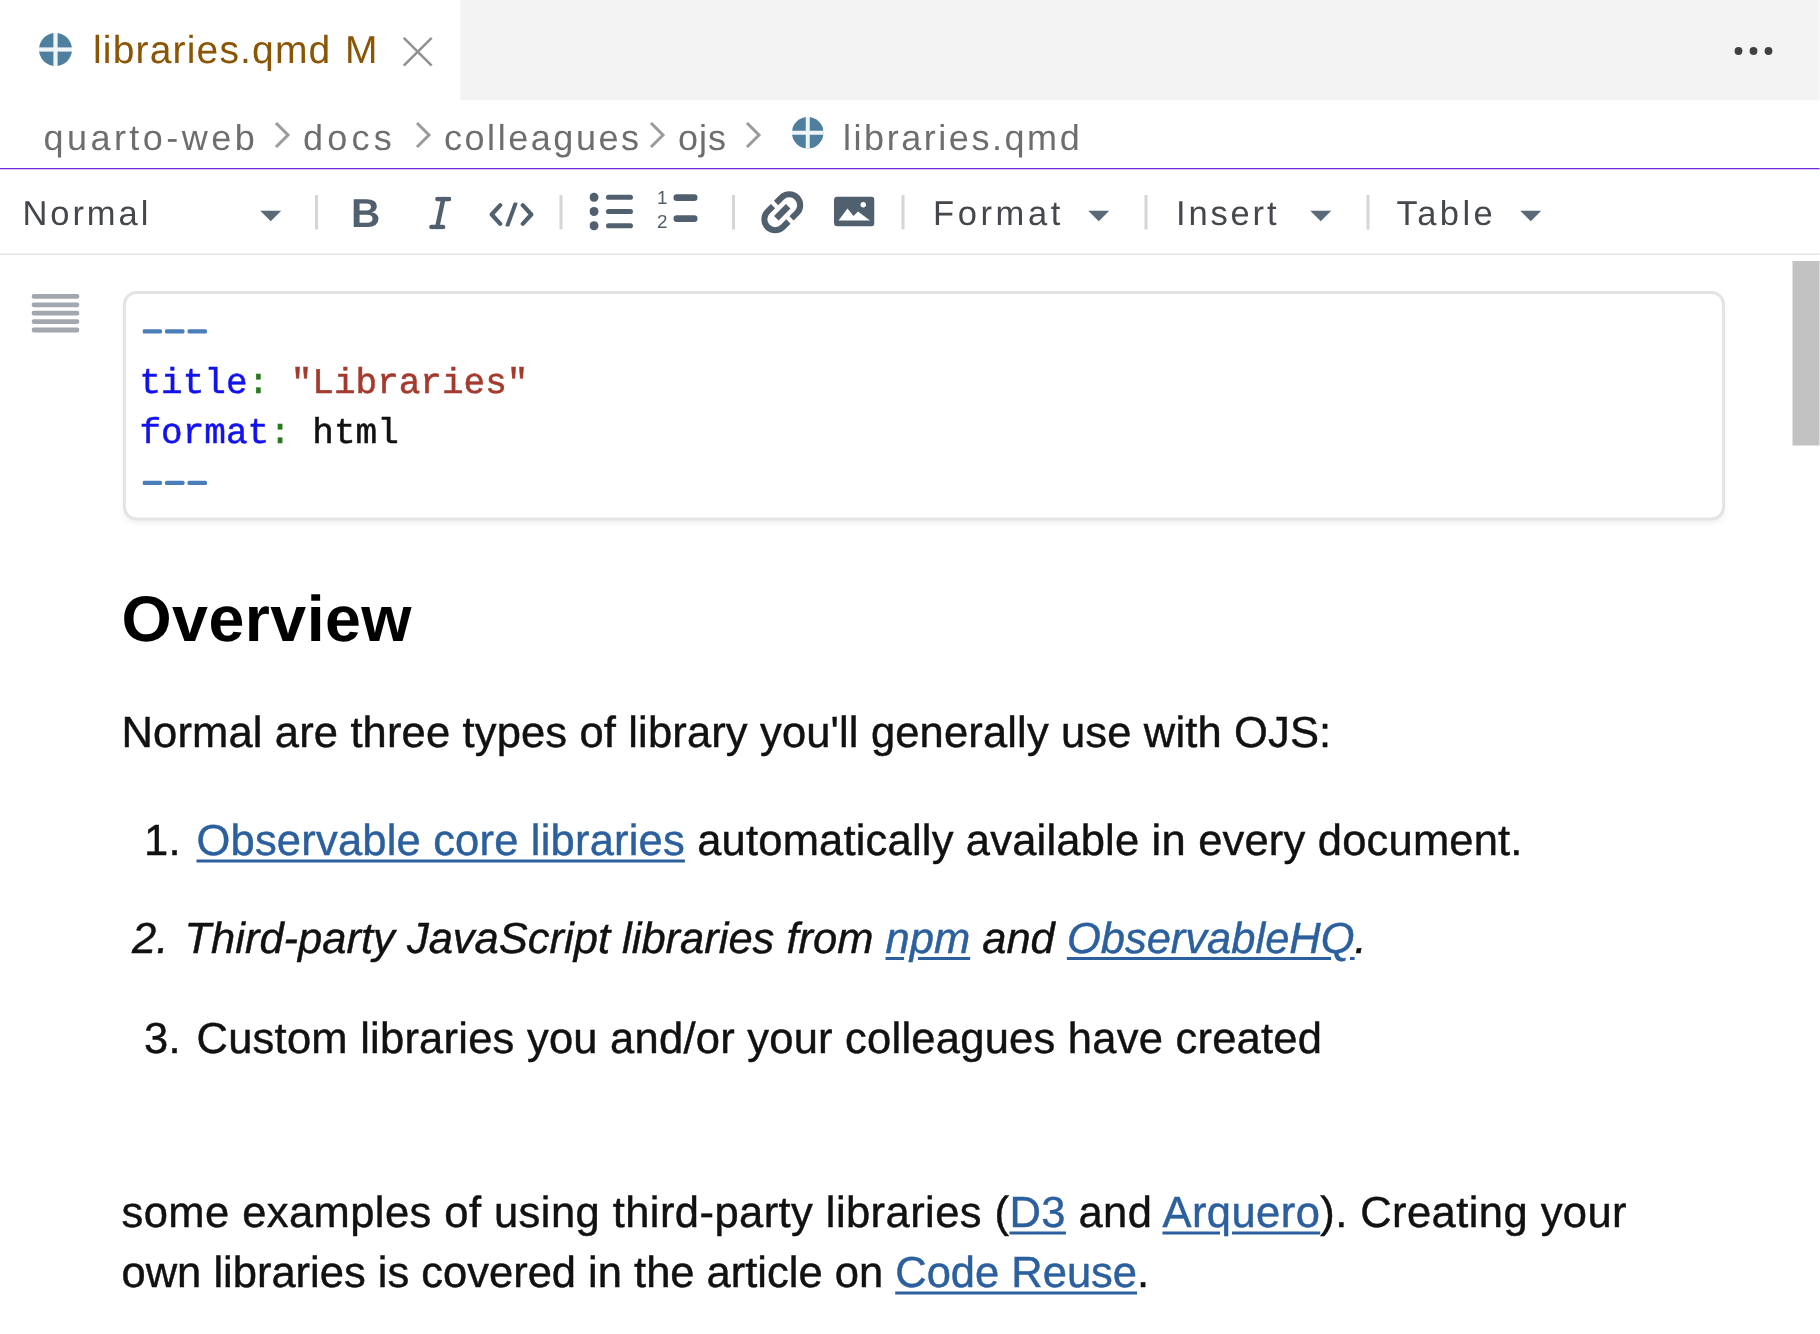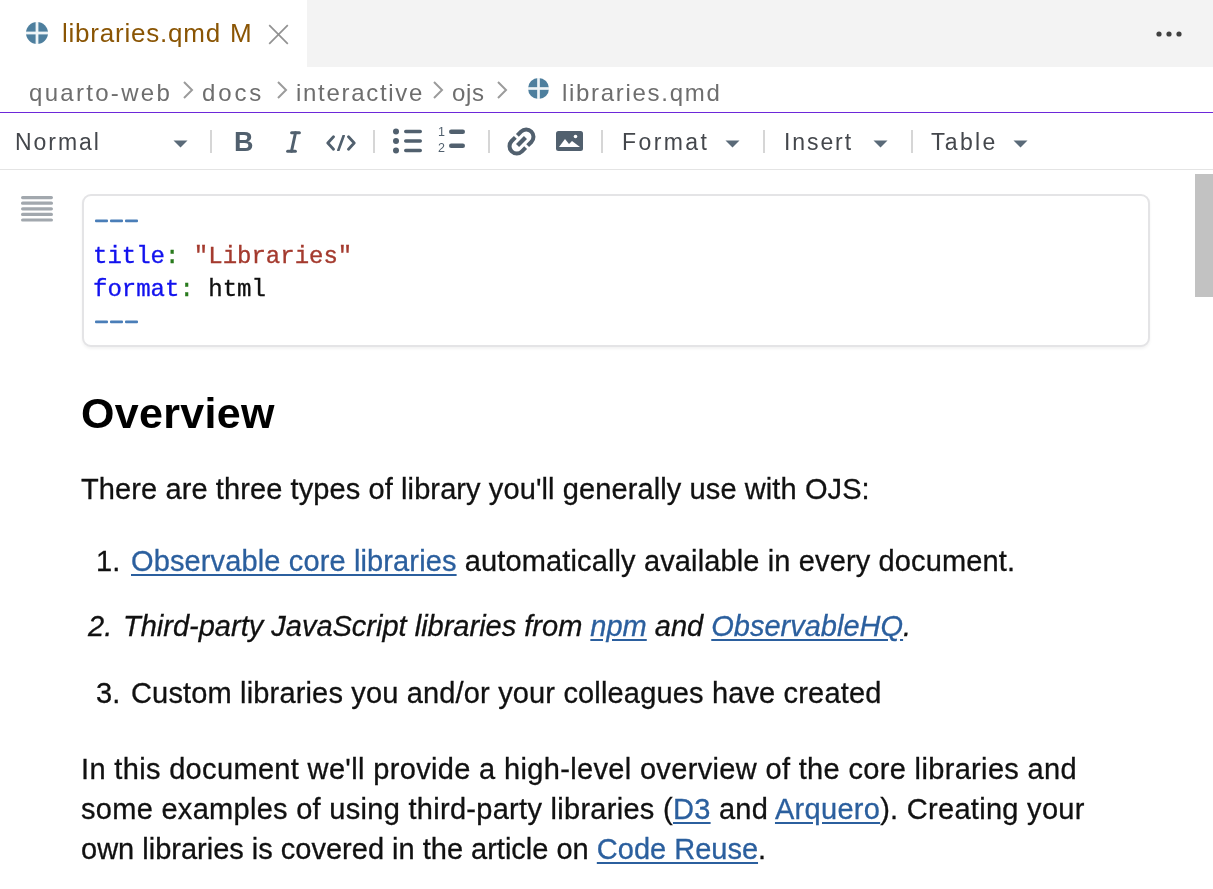--- a/index.html
+++ b/index.html
@@ -72,21 +72,21 @@
 
 <div id="crumbs">
   <span class="t" style="left:29px; letter-spacing:2.3px;">quarto-web</span>
   <svg class="chev" style="left:180px;" width="16" height="22" viewBox="0 0 16 22">
       <path d="M4 3 L12 11 L4 19" fill="none" stroke="#9b9b9b" stroke-width="2"></path>
     </svg>
   <span class="t" style="left:202px; letter-spacing:2.85px;">docs</span>
   <svg class="chev" style="left:274px;" width="16" height="22" viewBox="0 0 16 22">
       <path d="M4 3 L12 11 L4 19" fill="none" stroke="#9b9b9b" stroke-width="2"></path>
     </svg>
-  <span class="t" style="left:296px; letter-spacing:1.7px;">interactive</span>
+  <span class="t" style="left:296px; letter-spacing:1.7px;">colleagues</span>
   <svg class="chev" style="left:430px;" width="16" height="22" viewBox="0 0 16 22">
       <path d="M4 3 L12 11 L4 19" fill="none" stroke="#9b9b9b" stroke-width="2"></path>
     </svg>
   <span class="t" style="left:452px; letter-spacing:0.65px;">ojs</span>
   <svg class="chev" style="left:494px;" width="16" height="22" viewBox="0 0 16 22">
       <path d="M4 3 L12 11 L4 19" fill="none" stroke="#9b9b9b" stroke-width="2"></path>
     </svg>
   <svg class="qicon" style="left:528px; top:11px;" width="21" height="21" viewBox="0 0 22 22">
     <circle cx="11" cy="11" r="11" fill="#4e7f9e"></circle>
     <rect x="9.6" y="0" width="2.8" height="22" fill="#eef4f7"></rect>
@@ -188,22 +188,21 @@
         <g fill="#4a7eb8">
           <rect x="0" y="0.5" width="13" height="2.8" rx="1"></rect>
           <rect x="15" y="0.5" width="13" height="2.8" rx="1"></rect>
           <rect x="30" y="0.5" width="13" height="2.8" rx="1"></rect>
         </g>
       </svg>
   </div>
 
   <h1 id="ov">Overview</h1>
 
-  <div class="bodyline" style="left:81px; top:304px; letter-spacing:0.1px;">There are three types of library you'll generally use with OJS:</div>
+  <div class="bodyline" style="left:81px; top:304px; letter-spacing:0.1px;">Normal are three types of library you'll generally use with OJS:</div>
 
   <div class="bodyline" style="left:96px; top:376px; letter-spacing:0.13px;"><span class="num">1.</span><a class="lnk">Observable core libraries</a> automatically available in every document.</div>
   <div class="bodyline" style="left:88px; top:441px;font-style:italic;"><span class="num">2.</span>Third-party JavaScript libraries from <a class="lnk">npm</a> and <a class="lnk">ObservableHQ</a>.</div>
   <div class="bodyline" style="left:96px; top:508px; letter-spacing:0.16px;"><span class="num">3.</span>Custom libraries you and/or your colleagues have created</div>
 
-  <div class="bodyline" style="left:81px; top:584px; letter-spacing:0.34px;">In this document we'll provide a high-level overview of the core libraries and</div>
   <div class="bodyline" style="left:81px; top:624px; letter-spacing:0.29px;text-align:right;">some examples of using third-party libraries (<a class="lnk">D3</a> and <a class="lnk">Arquero</a>). Creating your</div>
   <div class="bodyline" style="left:81px; top:664px;">own libraries is covered in the article on <a class="lnk">Code Reuse</a>.</div>
 </div>
 
 </body></html>

